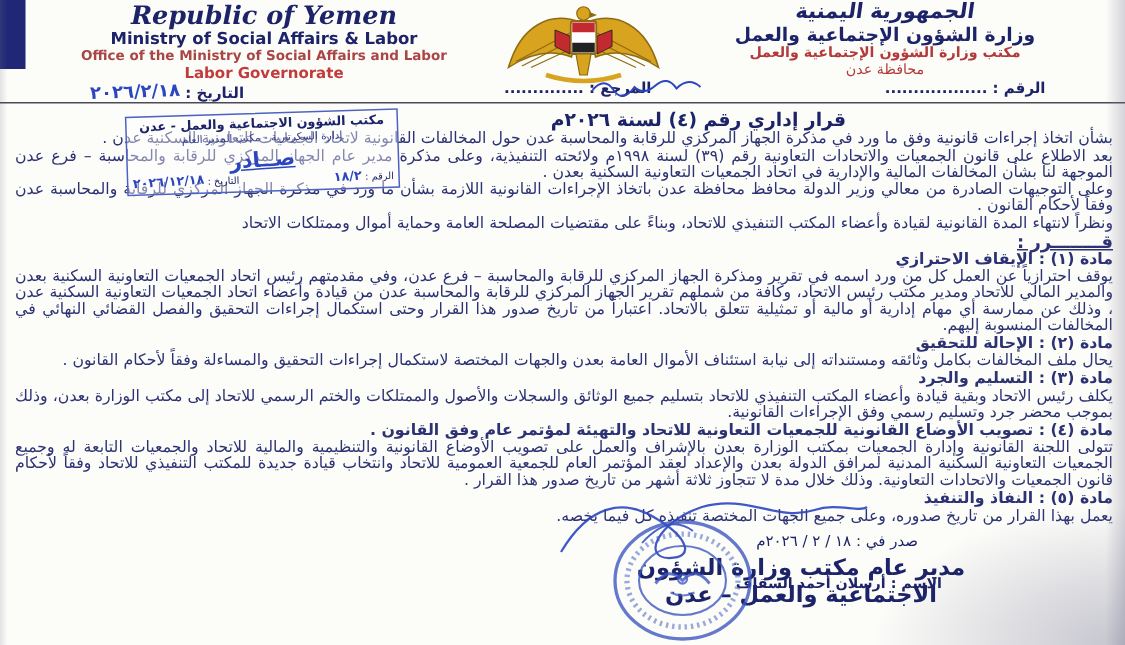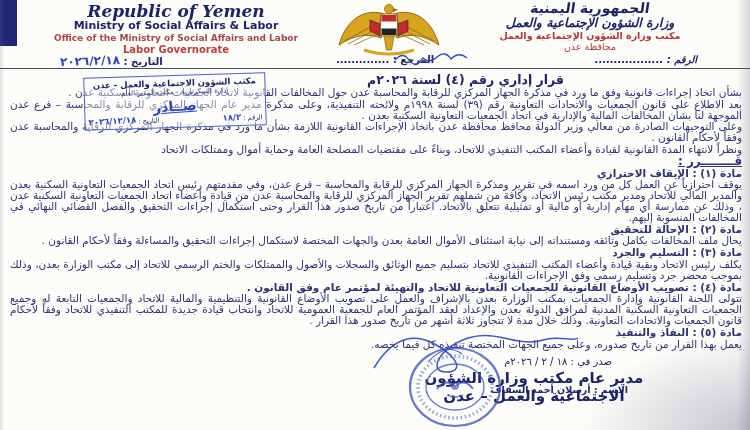--- a/index.html
+++ b/index.html
@@ -15,29 +15,29 @@
   .corner-navy{position:absolute;left:0;top:0;width:17px;height:46px;background:#1f2776;}
 
   
   .hdr-en{position:absolute;left:20px;top:2px;width:312px;text-align:center;direction:ltr;}
   .hdr-en .l1{font-family:"DejaVu Serif",serif;font-style:italic;font-weight:bold;font-size:17px;color:#1d2368;line-height:18px;}
   .hdr-en .l2{font-size:11px;font-weight:bold;color:#1d2368;line-height:12px;}
   .hdr-en .l3{font-size:9px;font-weight:bold;color:#a84545;line-height:11px;margin-top:1px;}
   .hdr-en .l4{font-size:10px;font-weight:bold;color:#c23b3b;line-height:11px;}
   .hdr-ar{position:absolute;right:10px;top:0;width:300px;text-align:center;direction:rtl;}
   .hdr-ar .a1{font-size:14px;font-weight:bold;color:#1d2368;line-height:16px;transform:skewX(-8deg);}
-  .hdr-ar .a2{font-size:12.5px;font-weight:bold;color:#1d2368;line-height:14px;font-style:italic;}
+  .hdr-ar .a2{font-size:12.5px;font-weight:bold;color:#1d2368;line-height:14px;}
   .hdr-ar .a3{font-size:9.5px;font-weight:bold;color:#b33a3a;line-height:11px;}
   .hdr-ar .a4{font-size:9.5px;font-weight:normal;color:#b33a3a;line-height:11px;}
 
   .emblem{position:absolute;left:334px;top:0;}
 
   
   .refseg{position:absolute;top:54px;direction:rtl;font-size:10px;font-weight:bold;color:#1d2368;white-space:nowrap;}
-  #ref-number{right:53px;font-style:italic;}
+  #ref-number{right:53px;}
   #ref-ref{left:336px;}
   #ref-date{left:60px;}
   .hand{display:inline-block;font-size:12px;color:#2b46c0;font-weight:bold;transform:rotate(-2deg);}
   .rule{position:absolute;left:0;top:68px;width:750px;border-top:1.2px solid #4a4a58;}
 
   .title{position:absolute;right:186px;top:72px;direction:rtl;font-size:12.5px;font-weight:bold;color:#1d2368;}
 
   
   .inbox{position:absolute;left:84px;top:75px;width:174px;border:1.5px solid #4d62c4;
       transform:rotate(-1.8deg);padding:2px 3px;z-index:6;background:rgba(255,255,255,.42);

